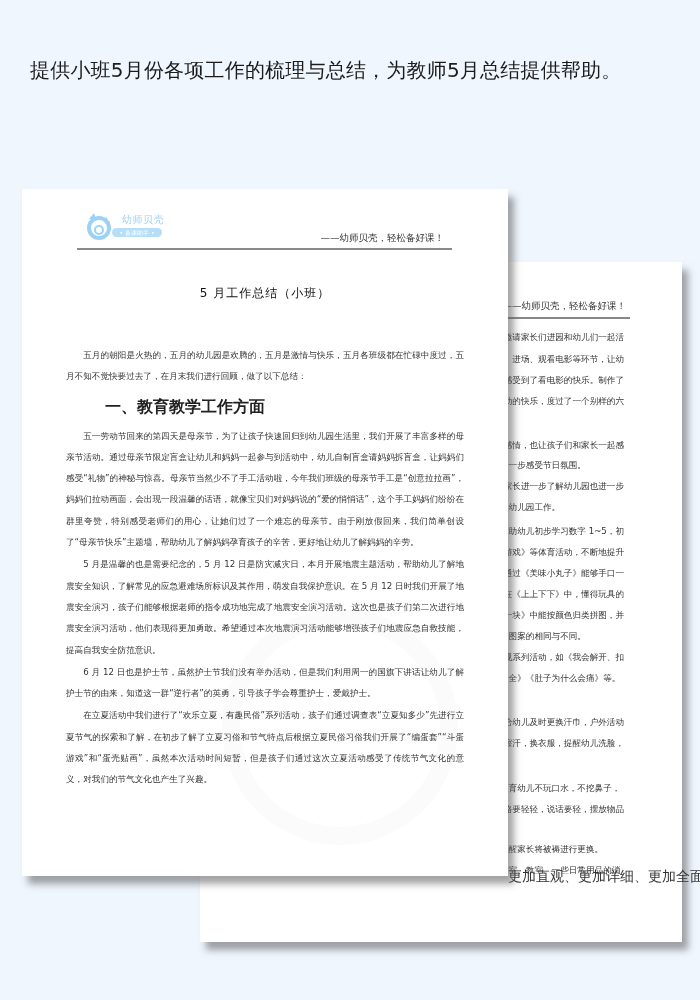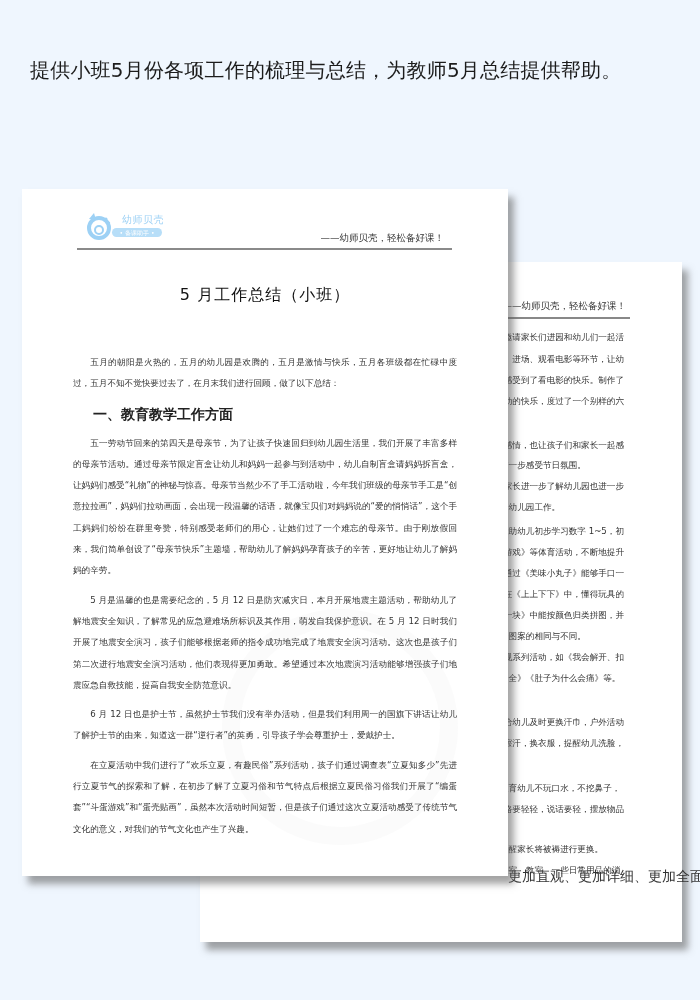--- a/index.html
+++ b/index.html
@@ -47,29 +47,29 @@
     background: #b7def8; border-radius: 5px; color: #fff; font-size: 6px;
     line-height: 9px; text-align: center;
   }
   .front-header {
     position: absolute; right: 64px; top: 43px;
     font-size: 9.5px; color: #333; white-space: nowrap;
   }
   .front-rule { position: absolute; left: 55px; right: 56px; top: 59px; height: 1.5px; background: #8a8a8a; }
   .doc-title {
     position: absolute; left: 0; right: 0; top: 96px; text-align: center;
-    font-size: 16px; color: #111; font-weight: 500; letter-spacing: 1px;
+    font-size: 12px; color: #111; font-weight: 500; letter-spacing: 1px;
   }
   .body-text {
     position: absolute; left: 43px; width: 400px; top: 155px;
     font-size: 8.6px; line-height: 21.3px; color: #333;
   }
-  .para { margin: 8px; text-indent: 2em; text-align: justify; }
+  .para { margin: 1px; text-indent: 2em; text-align: justify; }
   .section-heading {
-    margin: 0; font-size: 14px; font-weight: bold; color: #222;
+    margin: 8px; font-size: 16px; font-weight: bold; color: #222;
     padding-left: 2em; line-height: 22px;
   }
   .watermark {
     position: absolute; left: 200px; top: 420px; width: 200px; height: 200px;
     border-radius: 50%; border: 18px solid rgba(200,200,200,0.08);
     transform: rotate(-30deg); pointer-events: none;
   }
 </style>
 </head>
 <body>

